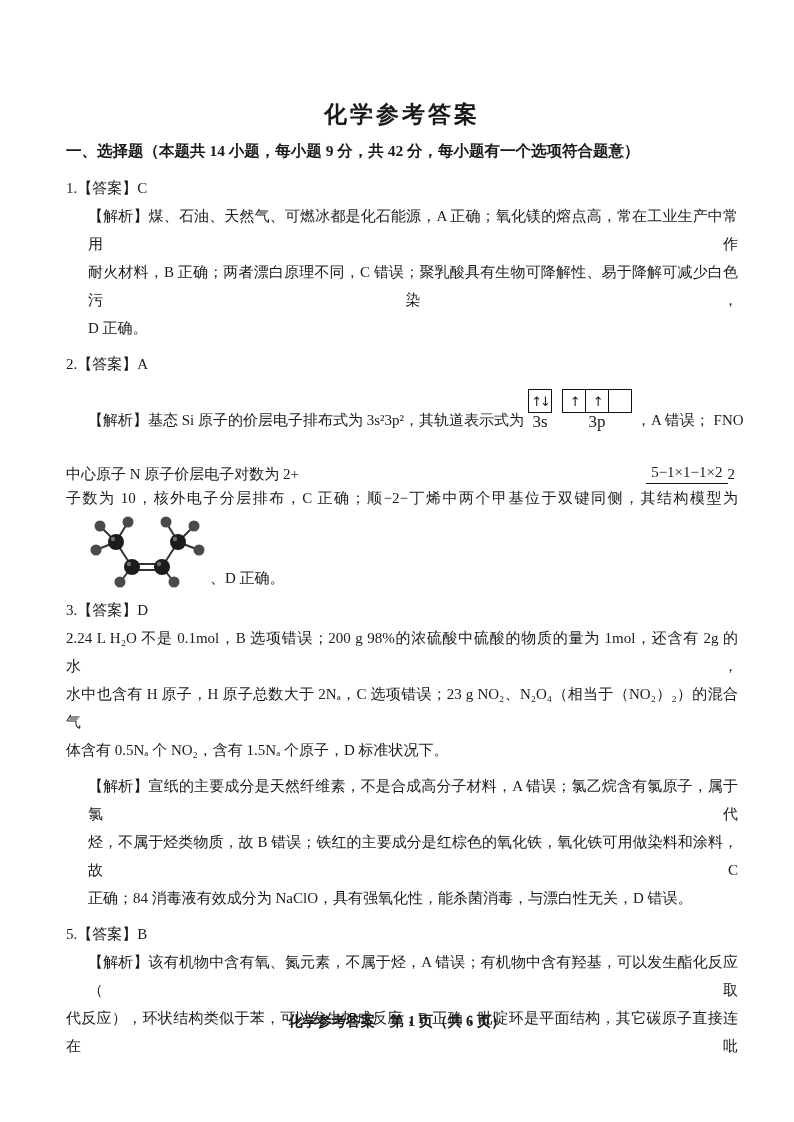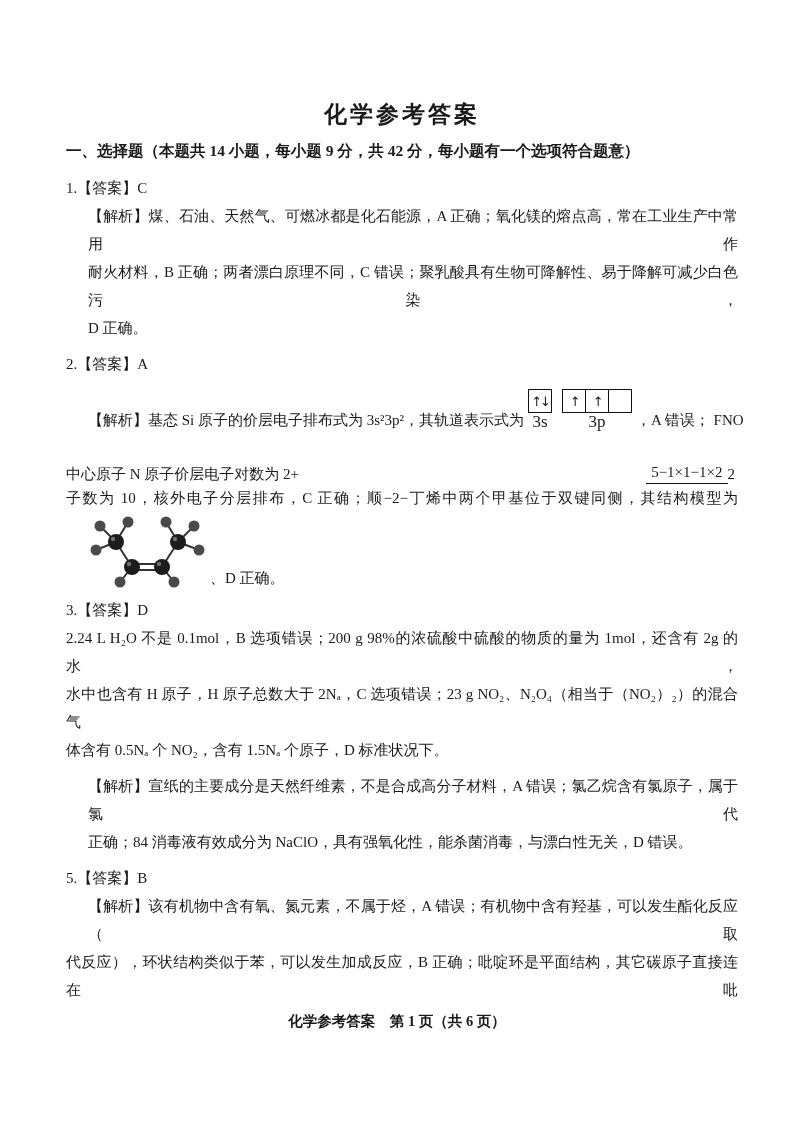--- a/index.html
+++ b/index.html
@@ -179,20 +179,21 @@
     <div class="para">
       <div class="line fill" style="margin-left:-22px;">2.24 L H₂O 不是 0.1mol，B 选项错误；200 g 98%的浓硫酸中硫酸的物质的量为 1mol，还含有 2g 的水，</div>
       <div class="line fill" style="margin-left:-22px;">水中也含有 H 原子，H 原子总数大于 2Nₐ，C 选项错误；23 g NO₂、N₂O₄（相当于（NO₂）₂）的混合气</div>
       <div class="line" style="margin-left:-22px;">体含有 0.5Nₐ 个 NO₂，含有 1.5Nₐ 个原子，D 标准状况下。</div>
     </div>
   </div>
 
   <div class="q">
     <div class="para">
       <div class="line fill">【解析】宣纸的主要成分是天然纤维素，不是合成高分子材料，A 错误；氯乙烷含有氯原子，属于氯代</div>
+      <div class="line fill">烃，不属于烃类物质，故 B 错误；铁红的主要成分是红棕色的氧化铁，氧化铁可用做染料和涂料，故 C</div>
       <div class="line">正确；84 消毒液有效成分为 NaClO，具有强氧化性，能杀菌消毒，与漂白性无关，D 错误。</div>
     </div>
   </div>
 
   <div class="q">
     <div class="ans">5.【答案】B</div>
     <div class="para">
       <div class="line fill">【解析】该有机物中含有氧、氮元素，不属于烃，A 错误；有机物中含有羟基，可以发生酯化反应（取</div>
       <div class="line fill" style="margin-left:-22px;">代反应），环状结构类似于苯，可以发生加成反应，B 正确；吡啶环是平面结构，其它碳原子直接连在吡</div>
 

